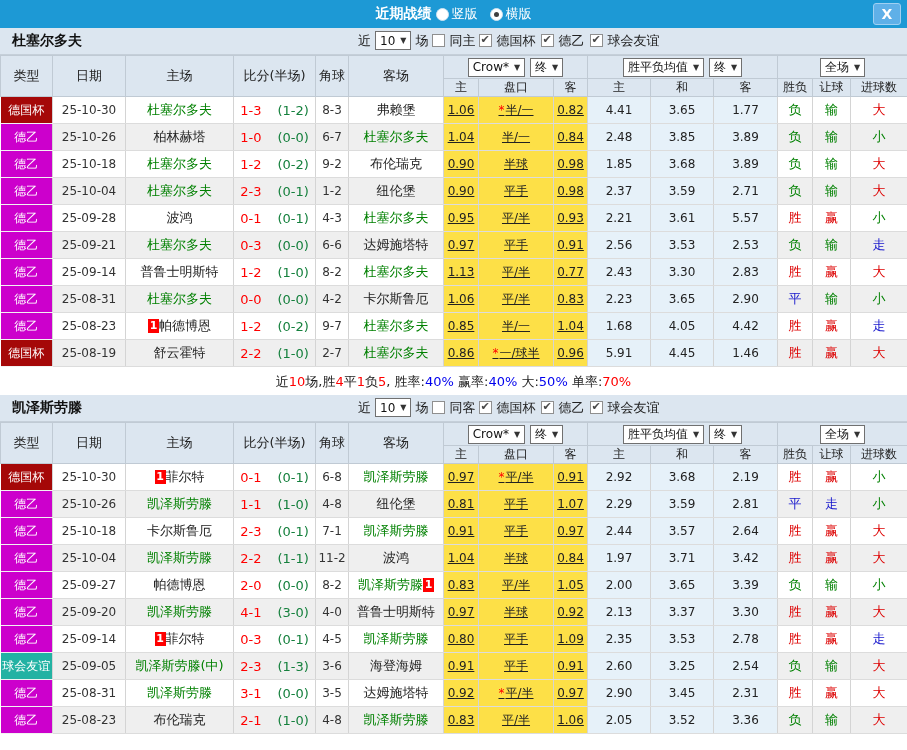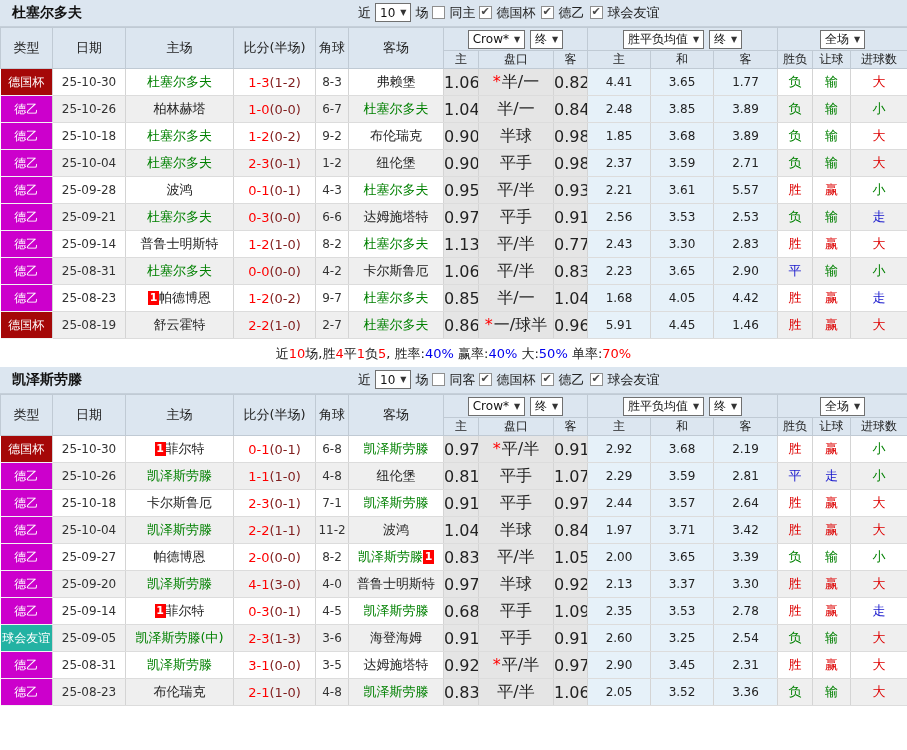--- a/index.html
+++ b/index.html
@@ -27,39 +27,53 @@
 
   
   table { border-collapse:collapse; table-layout:fixed; width:907px; font-size:13px; }
   thead th { background:#dce6f0; border:1px solid #c0cad4; font-weight:normal; color:#222; font-size:13px; }
   tr.h1 th { height:23px; }
   tr.h2 th { height:16px; font-size:12px; }
   .selcell { display:inline-flex; gap:5px; align-items:center; justify-content:center; }
   tbody td { height:27px; border-right:1px solid #d4d4d4; border-bottom:1px solid #dcdcdc; text-align:center; color:#222; background:#fff; overflow:hidden; white-space:nowrap; }
   tbody tr.alt td { background:#efefef; }
   td.type { color:#fff; font-size:12px; border-bottom:1px solid #f2f2f2; }
-  td.odds, tr.alt td.odds { background:#e5e5e5; font-size:16px; }
+  td.odds, tr.alt td.odds { background:#fde047; font-size:12px;text-decoration:underline; }
   td.avg,  tr.alt td.avg  { background:#e6f1f9; font-size:12px; }
   td.datec { font-size:12px; color:#333; }
   .green { color:#008000; }
   .ft { color:#ff0000; }
-  .ht { color:#7f1d1d; }
+  .ht { color:#15803d;padding-left:16px; }
   .star { color:#ff0000; margin-right:1px; }
   .badge { display:inline-block; background:#ff0000; color:#fff; font-size:11px; font-weight:bold; min-width:11px; height:14px; line-height:14px; padding:0 1px; text-align:center; vertical-align:1px; }
   td.res { font-size:13px; }
 
   
   .summary { height:28px; text-align:center; font-size:13px; padding-top:6px; background:#fff; color:#222; }
   .c-k { color:#222; } .c-r { color:#ff0000; } .c-b { color:#0000ee; }
 </style>
 </head>
 <body>
 
 <div class="panel">
 
+  <div class="topbar">
+    <span class="title">近期战绩</span>
+    <div class="radio-group">
+      <span class="radio-opt">
+        <span class="radio-dot"></span>
+        <span>竖版</span>
+      </span>
+      <span class="radio-opt">
+        <span class="radio-dot on"></span>
+        <span>横版</span>
+      </span>
+    </div>
+    <div class="close-btn">X</div>
+  </div>
 
   <div class="section-header">
     <span class="team-name">杜塞尔多夫</span>
     <div class="filterbar">
       <span>近</span>
       <span class="sel">10</span>
       <span>场</span>
       <span class="cb"></span>
       <span>同主</span>
       <span class="cb on"></span>
@@ -479,21 +493,21 @@
           <td class="res" style="color:#dd0000">赢</td>
           <td class="res" style="color:#dd0000">大</td>
         </tr>
         <tr>
           <td class="type" style="background:#cc00cc">德乙</td>
           <td class="datec">25-09-14</td>
           <td><span class="badge">1</span><span class="">菲尔特</span></td>
           <td><span class="ft">0-3</span><span class="ht">(0-1)</span></td>
           <td class="datec">4-5</td>
           <td><span class="green">凯泽斯劳滕</span></td>
-          <td class="odds">0.68</td>
+          <td class="odds">0.80</td>
           <td class="odds">平手</td>
           <td class="odds">1.09</td>
           <td class="avg">2.35</td>
           <td class="avg">3.53</td>
           <td class="avg">2.78</td>
           <td class="res" style="color:#dd0000">胜</td>
           <td class="res" style="color:#dd0000">赢</td>
           <td class="res" style="color:#1515cc">走</td>
         </tr>
         <tr class="alt">

